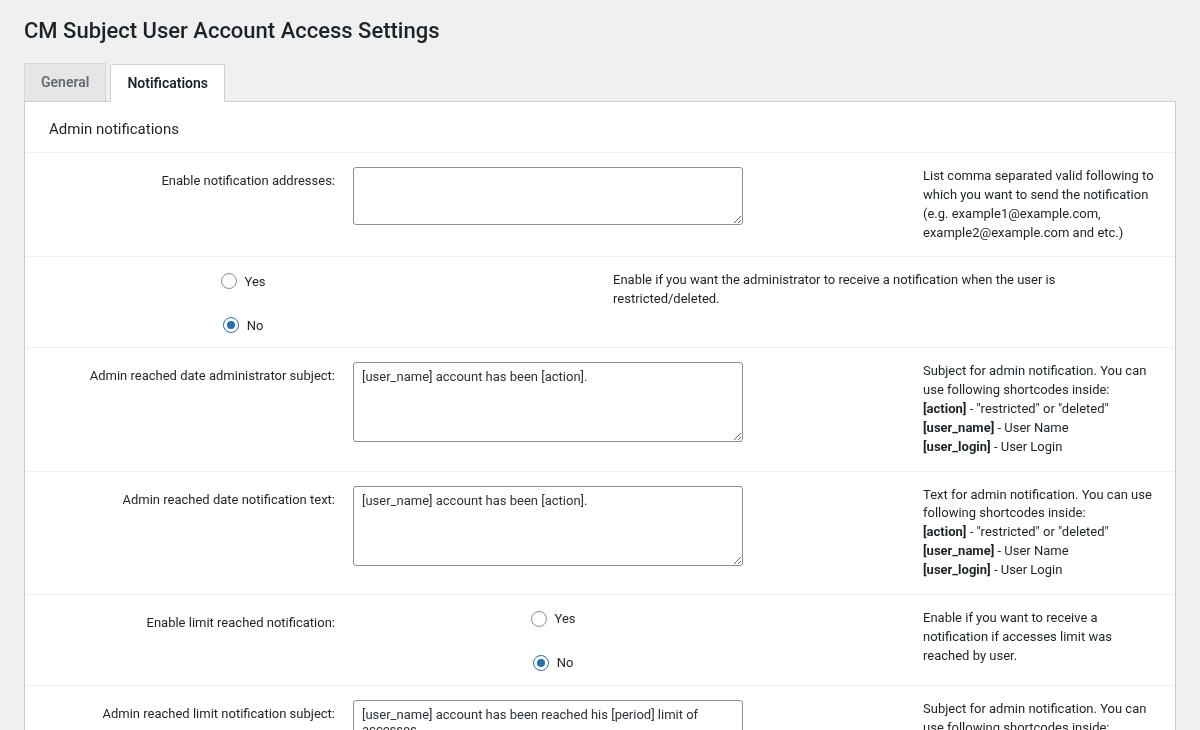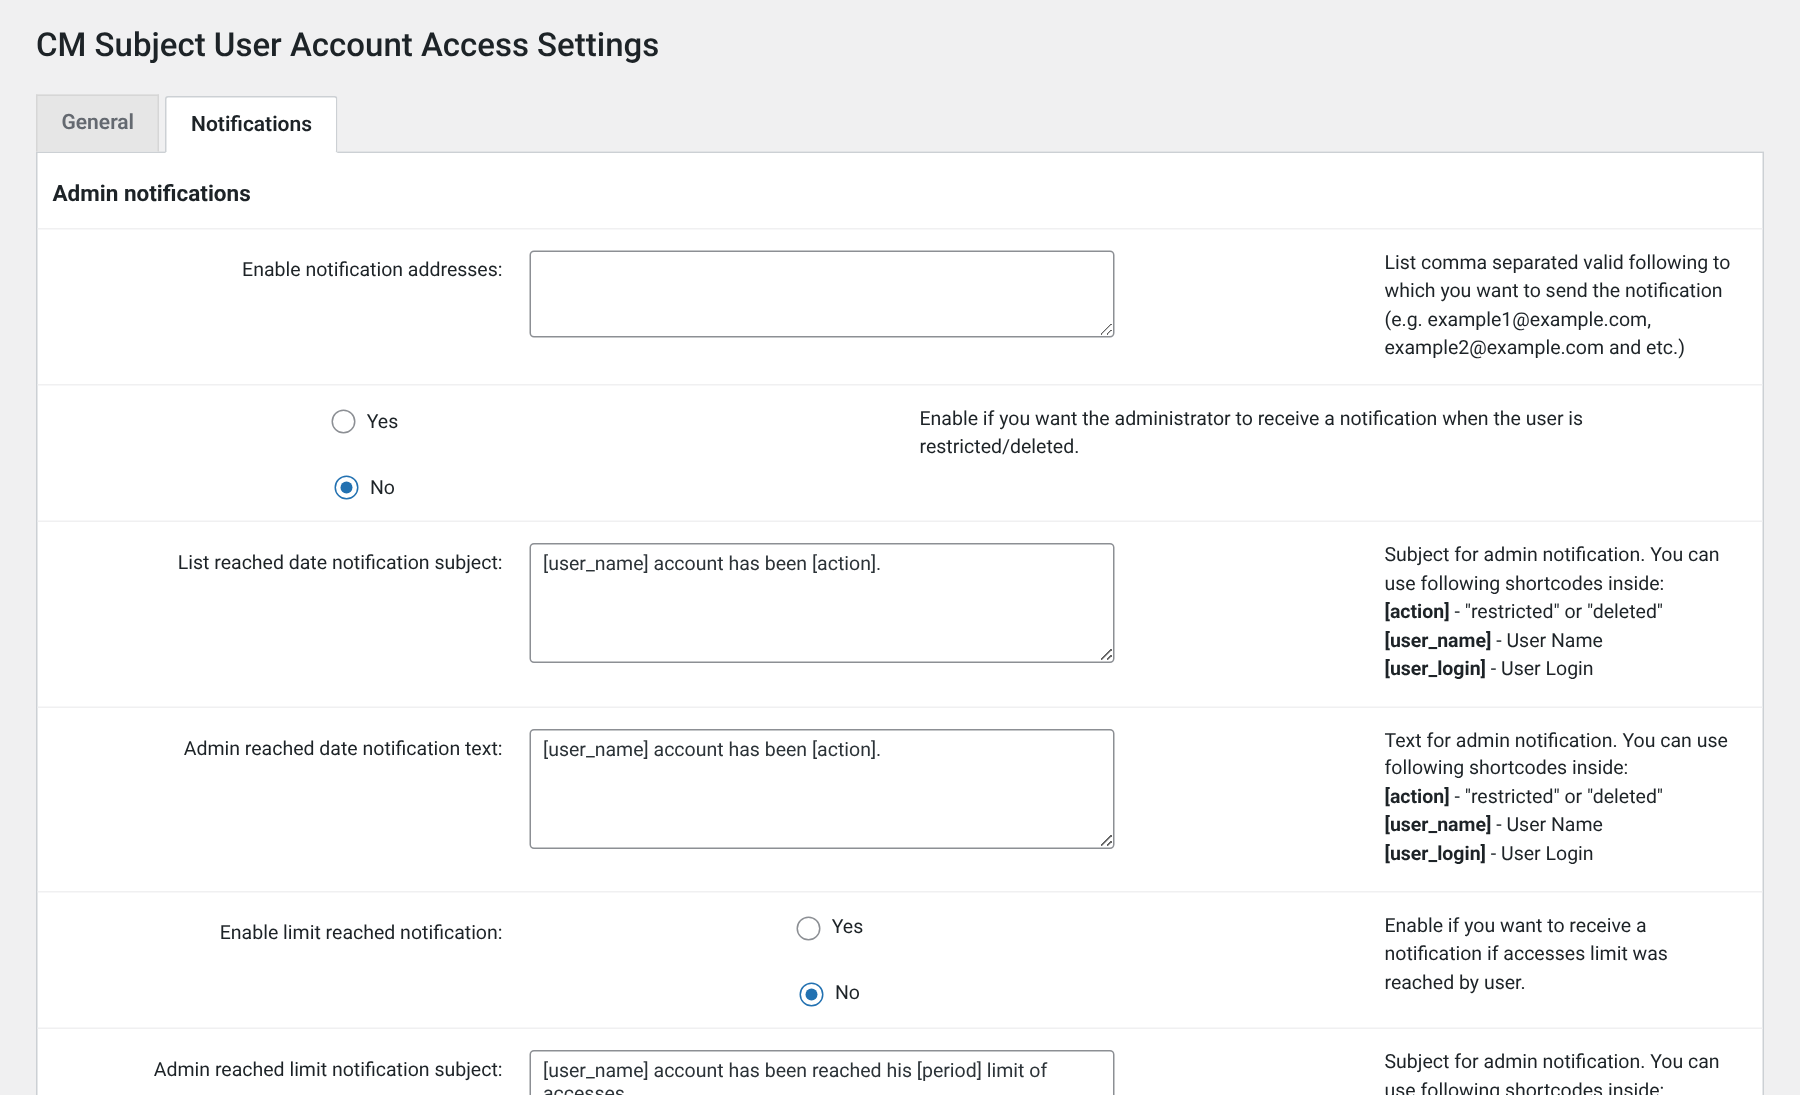--- a/index.html
+++ b/index.html
@@ -49,22 +49,22 @@
   color: #646970;
   margin-right: 4px;
 }
 .panel {
   background: #fff;
   border: 1px solid #ccd0d4;
   padding: 18px 0 0 0;
 }
 .section-title {
   font-size: 15px;
-  font-weight: 700;
-  padding: 0 10px 14px;
+  font-weight: 400;
+  padding: 0 24px 14px;
 }
 .row {
   display: flex;
   align-items: flex-start;
   border-top: 1px solid #f0f0f1;
   padding: 14px 18px;
   gap: 10px;
 }
 .row:first-of-type {
   border-top-color: #f0f0f1;
@@ -174,21 +174,21 @@
           <label class="radio-item">
             <span class="radio-circle checked"></span>
             <span class="radio-label">No</span>
           </label>
         </div>
       </div>
       <div class="col-help">Enable if you want the administrator to receive a notification when the user is restricted/deleted.</div>
     </div>
 
     <div class="row">
-      <div class="col-label">List reached date notification subject:</div>
+      <div class="col-label">Admin reached date administrator subject:</div>
       <div class="col-input">
         <textarea class="ta tall" style="">[user_name] account has been [action].</textarea>
       </div>
       <div class="col-help">
         <div>Subject for admin notification. You can use following shortcodes inside:</div>
         <div><span class="code">[action]</span><span> - "restricted" or "deleted"</span></div>
         <div><span class="code">[user_name]</span><span> - User Name</span></div>
         <div><span class="code">[user_login]</span><span> - User Login</span></div>
       </div>
     </div>

